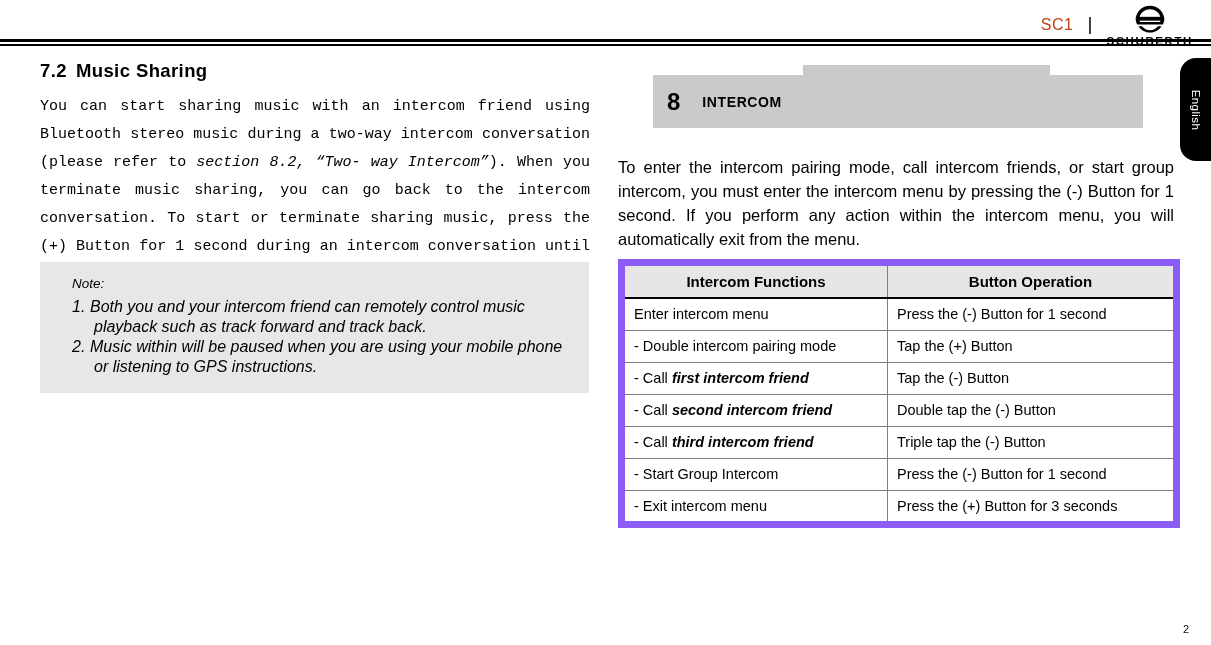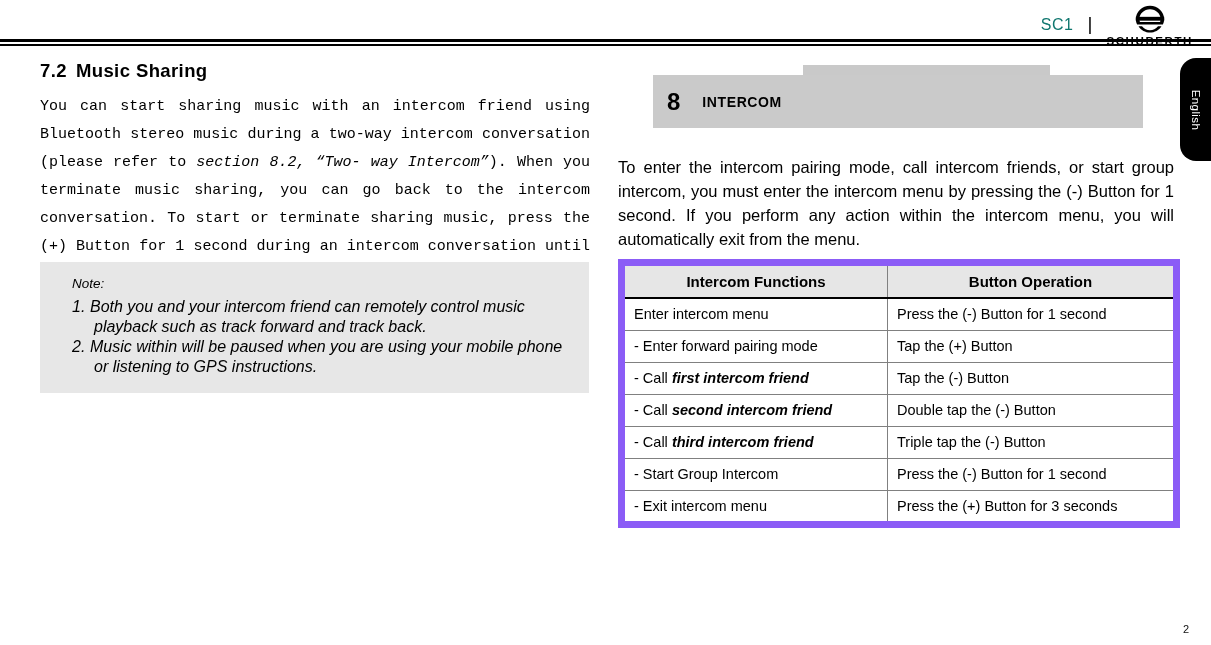--- a/index.html
+++ b/index.html
@@ -12,21 +12,21 @@
   }
   #page { position: relative; width: 1211px; height: 645px; }
 
   
   .header { position: absolute; left: 0; top: 0; width: 1211px; height: 46px; }
   .brand {
     position: absolute; right: 18px; top: 4px;
     display: flex; align-items: center; gap: 10px;
   }
   .brand-model {
-    font-size: 16px; letter-spacing: .5px; color: #0f766e;
+    font-size: 16px; letter-spacing: .5px; color: #c2410c;
     padding-bottom: 2px;
     margin-left: 40px;
   }
   .brand-sep {
     font-size: 19px; color: #000; font-weight: 400;
     padding: 0 4px 3px 4px;
   }
   .brand-logo { display: flex; flex-direction: column; align-items: center; }
   .brand-mark { width: 34px; height: 30px; display: block; }
   .brand-word {
@@ -188,21 +188,21 @@
         <th>Intercom Functions</th>
         <th>Button Operation</th>
       </tr>
     </thead>
     <tbody>
       <tr>
         <td class="fn"><span>Enter intercom menu</span><b></b></td>
         <td class="op">Press the (-) Button for 1 second</td>
       </tr>
       <tr>
-        <td class="fn"><span>- Enter forward pairing mode</span><b></b></td>
+        <td class="fn"><span>- Double intercom pairing mode</span><b></b></td>
         <td class="op">Tap the (+) Button</td>
       </tr>
       <tr>
         <td class="fn"><span>- Call </span><b>first intercom friend</b></td>
         <td class="op">Tap the (-) Button</td>
       </tr>
       <tr>
         <td class="fn"><span>- Call </span><b>second intercom friend</b></td>
         <td class="op">Double tap the (-) Button</td>
       </tr>

